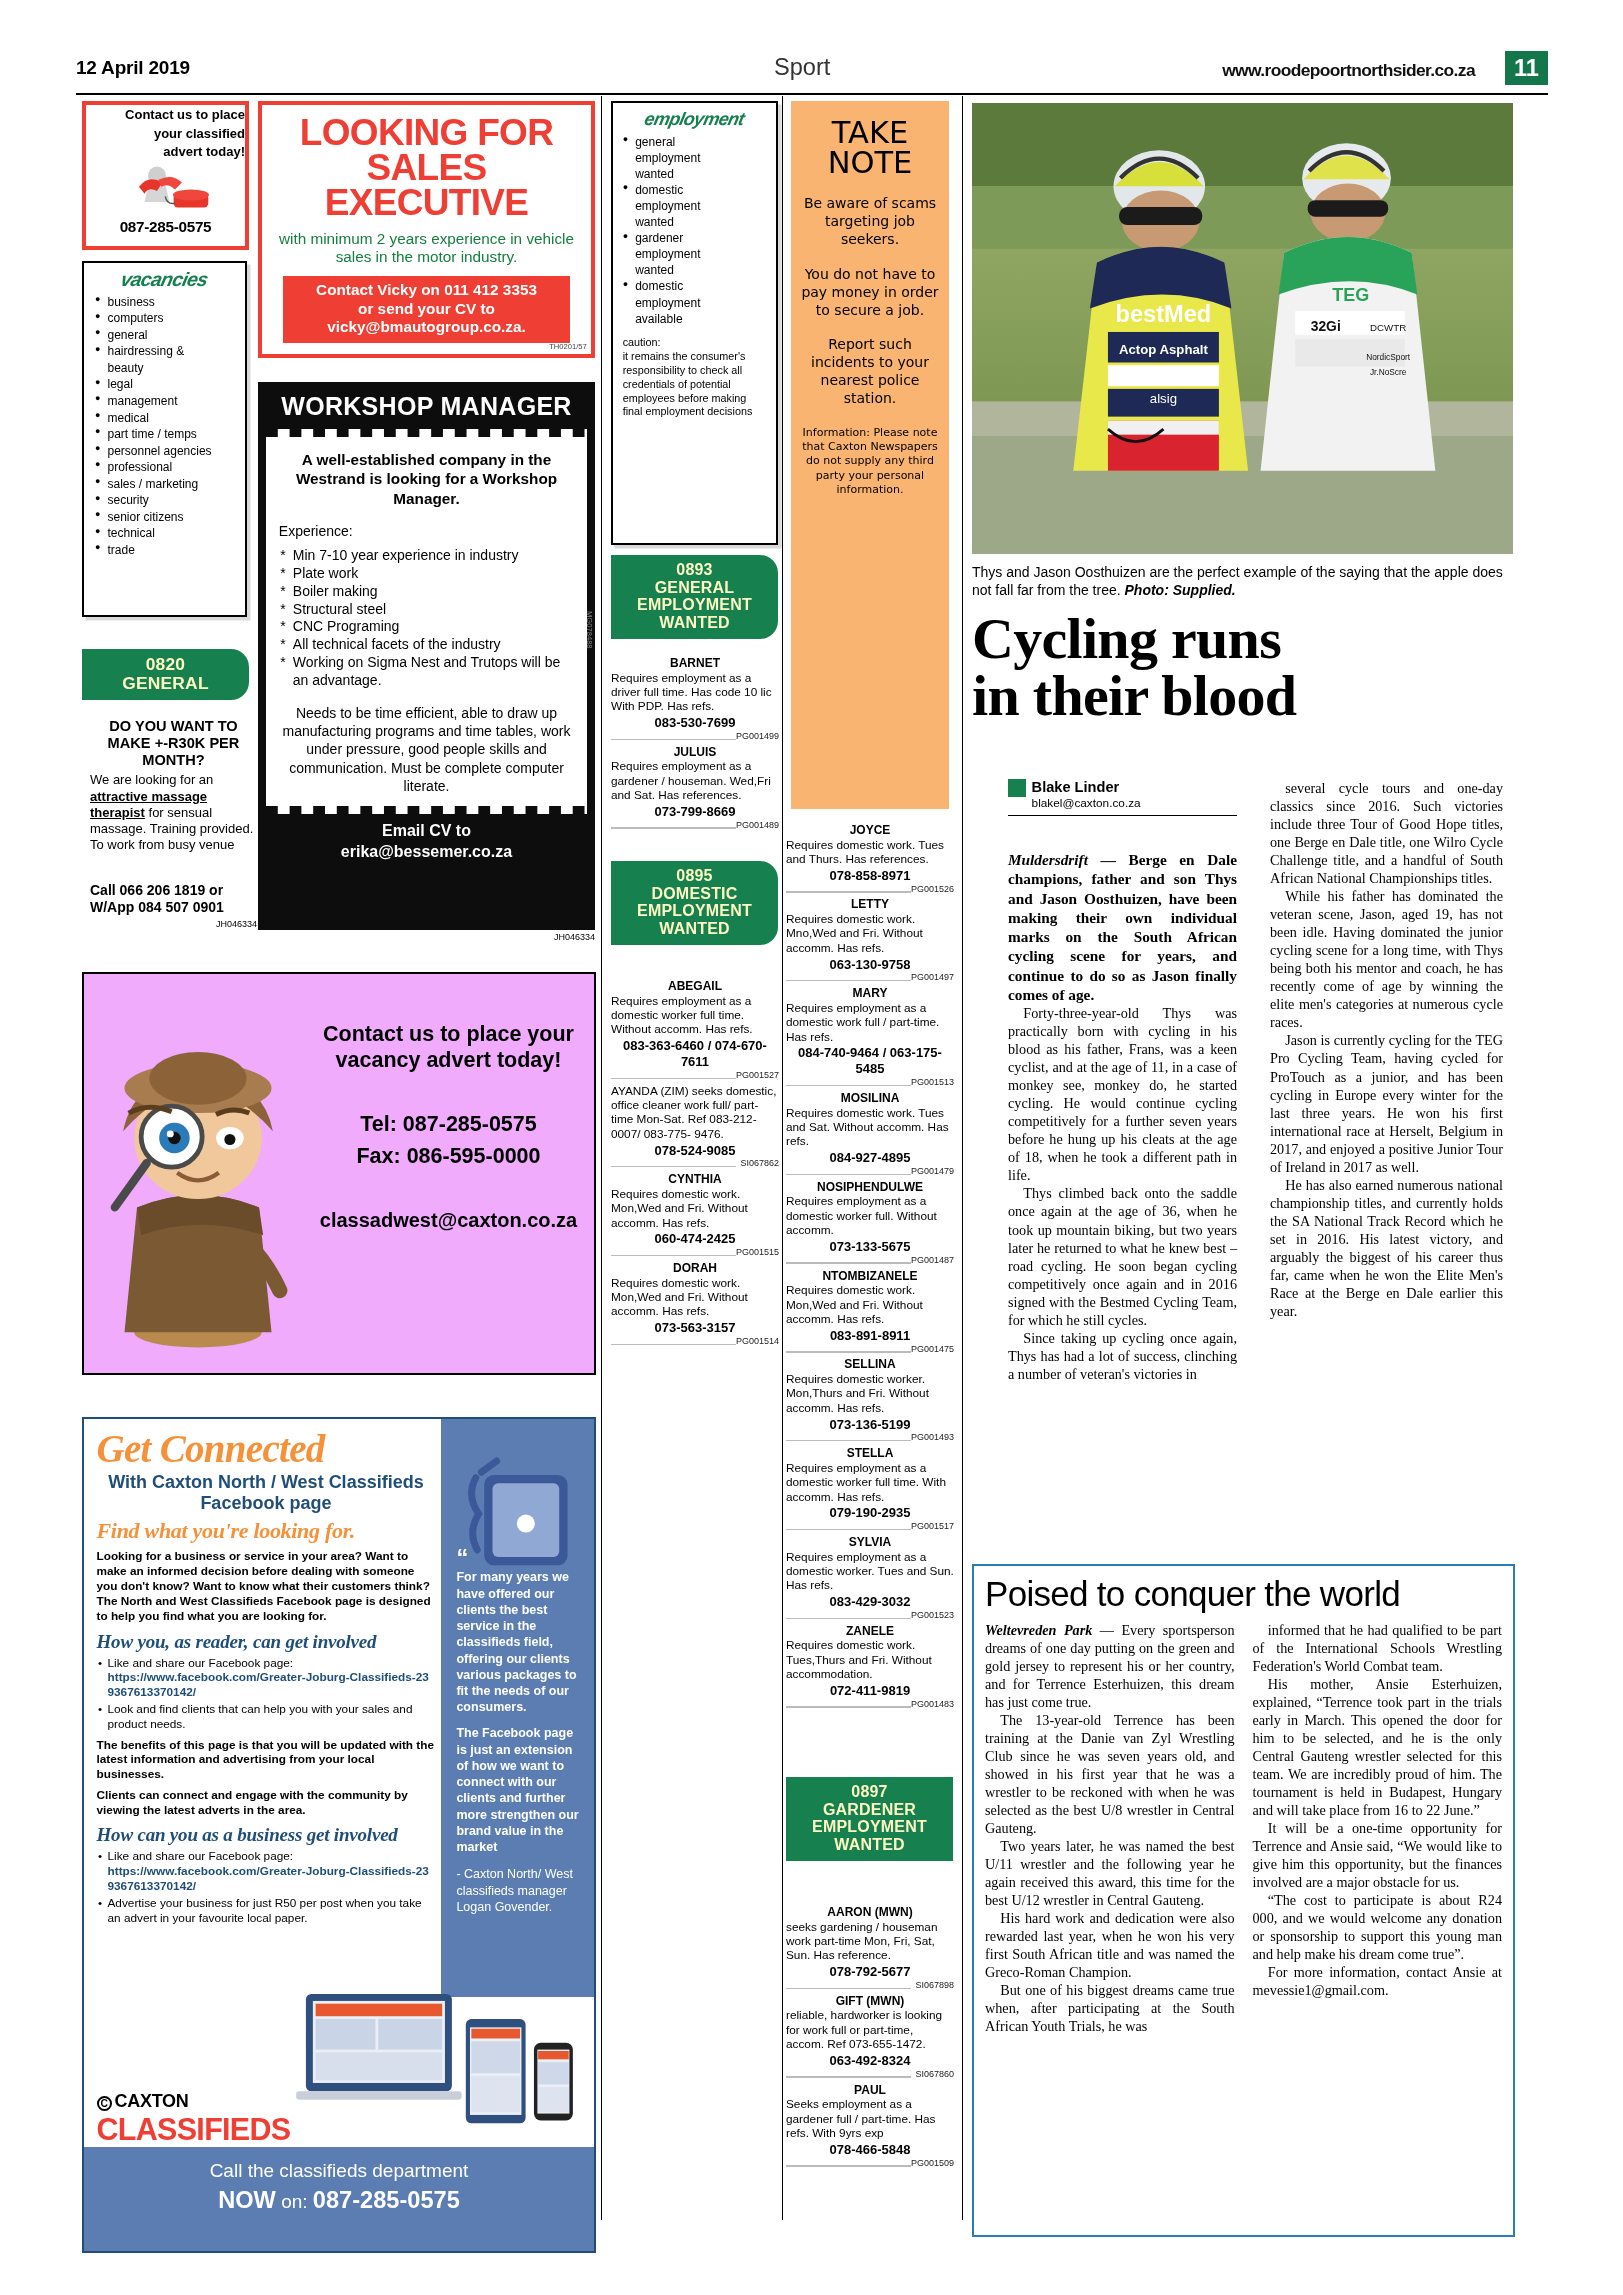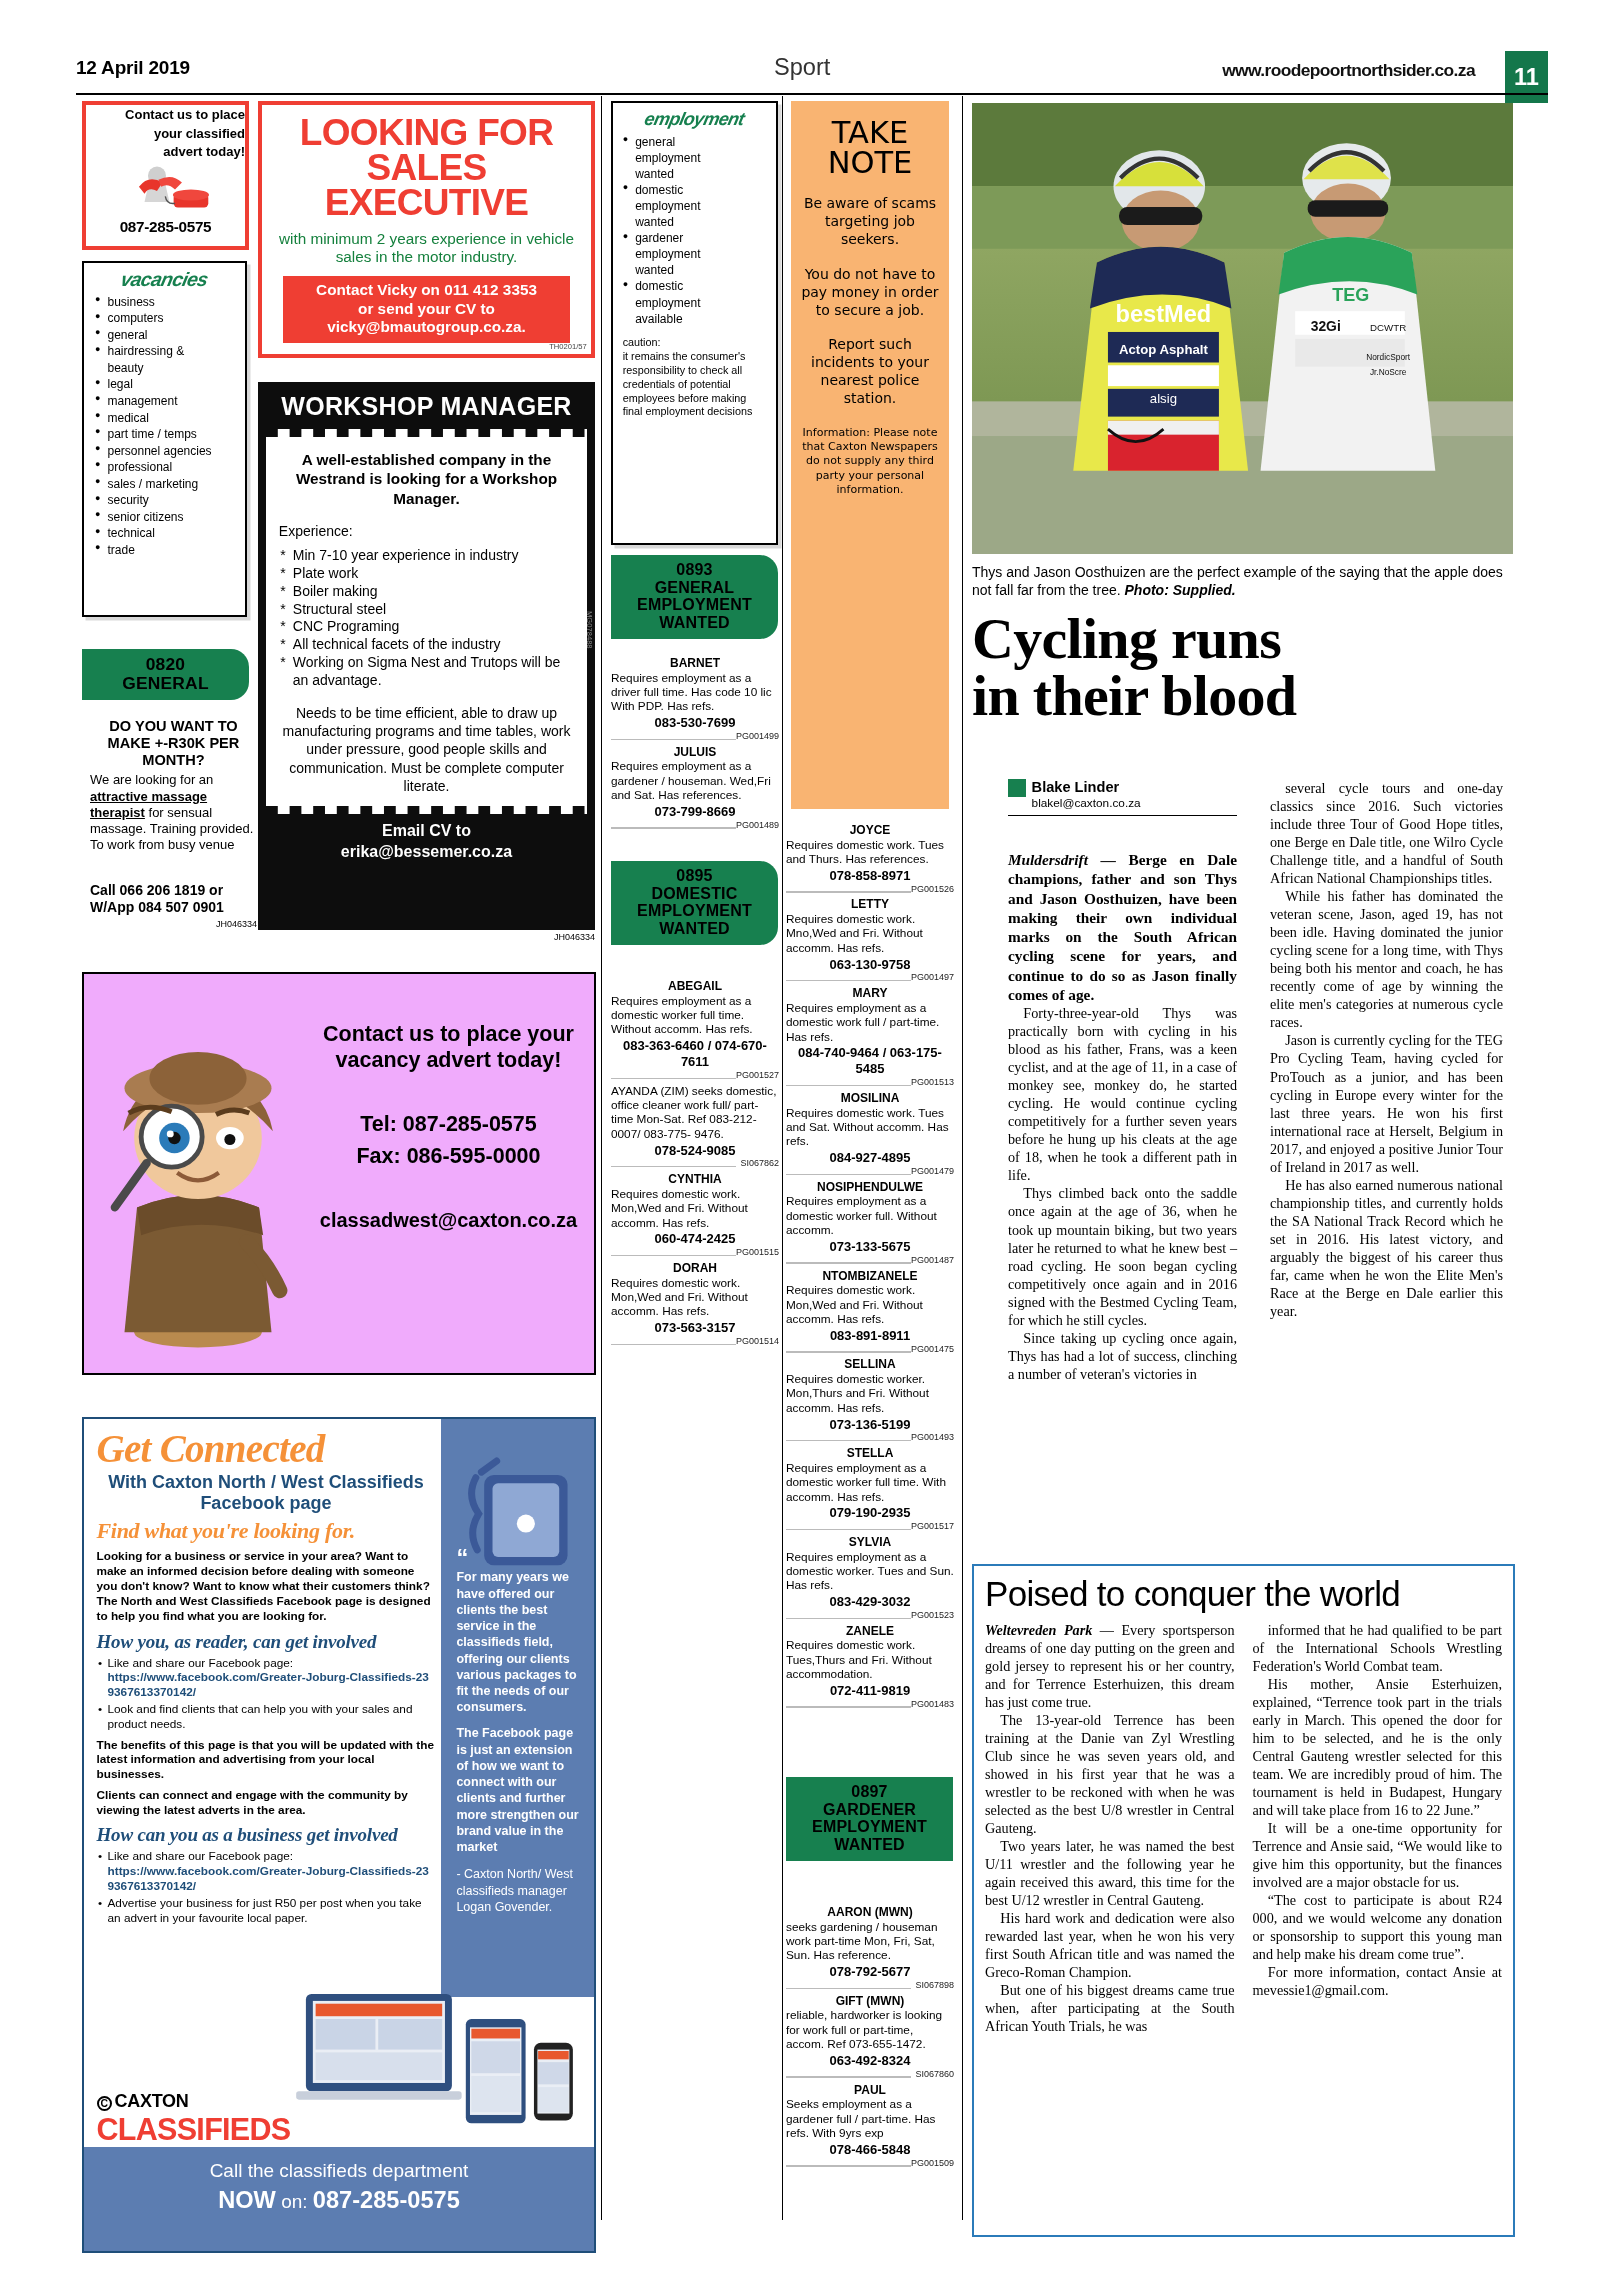--- a/index.html
+++ b/index.html
@@ -11,21 +11,21 @@
     position: relative;
     overflow: hidden;
   }
   .page { position:relative; width:1624px; height:2295px; padding: 0; }
 
   
   .masthead { position:absolute; left:76px; top:57px; width:1472px; height:32px; }
   .masthead .date { position:absolute; left:0; top:0; font-size:19px; font-weight:bold; letter-spacing:-0.2px; }
   .masthead .sport { position:absolute; left:698px; top:-2.8px; font-size:23.6px; font-weight:400; color:#333; }
   .masthead .url { position:absolute; right:73px; top:2.8px; font-size:17.4px; font-weight:bold; color:#111; letter-spacing:-0.6px; }
-  .masthead .pagebox { position:absolute; right:0; top:-5.6px; width:43px; height:52px; background:#14774b; color:#fff; font-size:23.6px; font-weight:bold; display:flex; align-items:center; justify-content:center; }
+  .masthead .pagebox { position:absolute; right:0; top:-5.6px; width:43px; height:34px; background:#14774b; color:#fff; font-size:23.6px; font-weight:bold; display:flex; align-items:center; justify-content:center; }
   .rule-top { position:absolute; left:76px; top:93px; width:1472px; height:2.1px; background:#000; }
 
   
   .vdiv { position:absolute; background:#000; width:0.7px; }
 
   
   .redbox { border:4.9px solid #ef3e33; background:#fff; }
   .blackbox { border:2.1px solid #000; background:#fff; box-shadow:3.5px 3.5px 0 #d9d9d9; }
 
   
@@ -35,21 +35,21 @@
   .contact-ad .num { text-align:center; font-size:15.3px; font-weight:bold; letter-spacing:-0.3px; margin-top:1.4px; }
 
   .vac-box { position:absolute; left:82px; top:261px; width:165px; height:356px; }
   .vac-title { text-align:center; font-style:italic; font-weight:bold; font-size:19.4px; color:#17804f;
                transform: skewX(-12deg); letter-spacing:-0.7px; padding:4.9px 0 2.8px; font-family:"Liberation Sans", sans-serif;}
   .vac-list { list-style:none; padding:0 4.2px 0 11px; font-size:12px; line-height:1.38; }
   .vac-list li { position:relative; padding-left:12.5px; }
   .vac-list li:before { content:"\25CF"; position:absolute; left:0; top:-0.7px; font-size:9px; }
   .vac-list li.cont:before { content:""; }
 
-  .cat-pill { border-radius:0 18px 18px 0; background:#17804f; color:#000000; text-align:center;
+  .cat-pill { border-radius:0 18px 18px 0; background:#17804f; color:#fef9c3; text-align:center;
               font-weight:bold; line-height:1.1; padding:6.2px 2.8px 7px; letter-spacing:0.2px; }
 
   .gen0820 { position:absolute; left:82px; top:649px; width:167px; }
   .gen0820 .cat-pill { font-size:17.4px; }
   .gen-body { position:absolute; left:90px; top:718px; width:167px; font-size:13px; line-height:1.25; }
   .gen-body .hl { text-align:center; font-weight:bold; font-size:14.6px; line-height:1.18; }
   .gen-body .u { font-weight:bold; text-decoration:underline; }
   .gen-body .call { font-weight:bold; font-size:14px; margin-top:28px; line-height:1.2; }
   .gen-body .ref { text-align:right; font-size:9px; margin-top:4.2px; }
 

